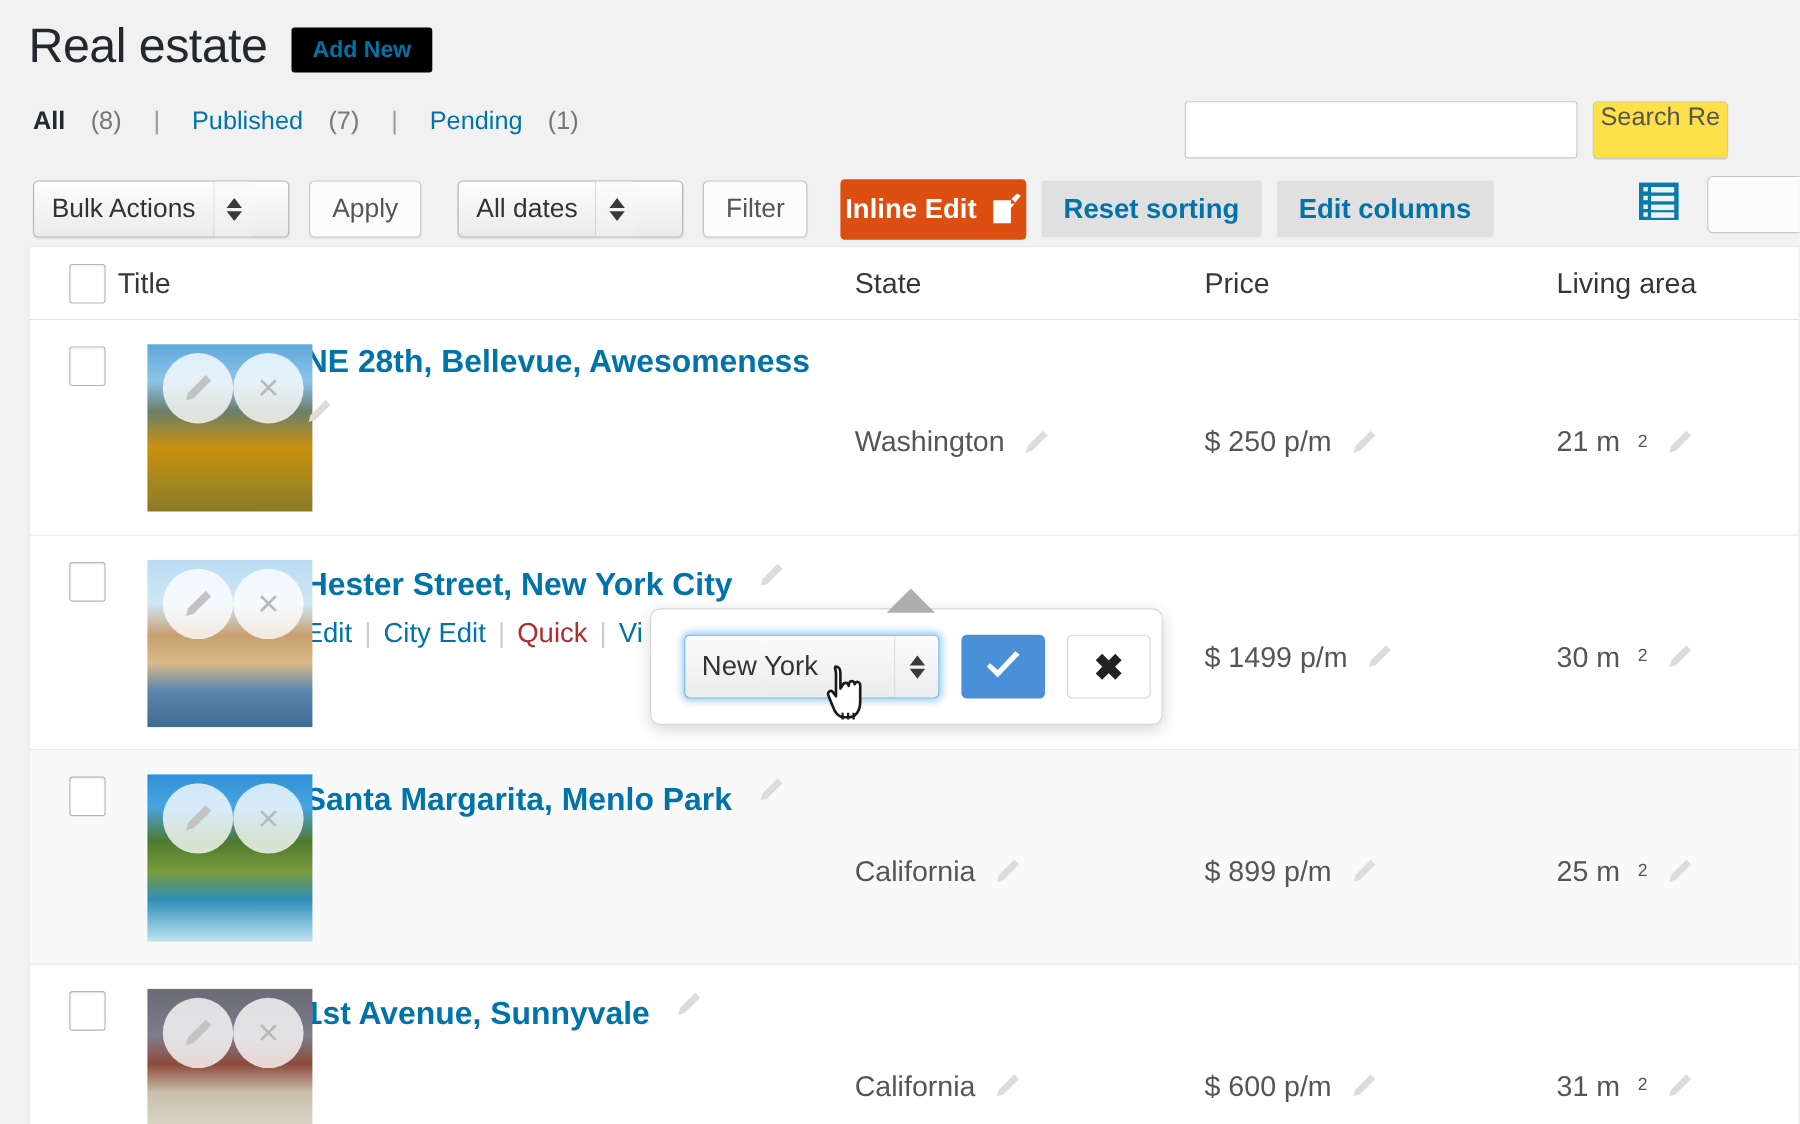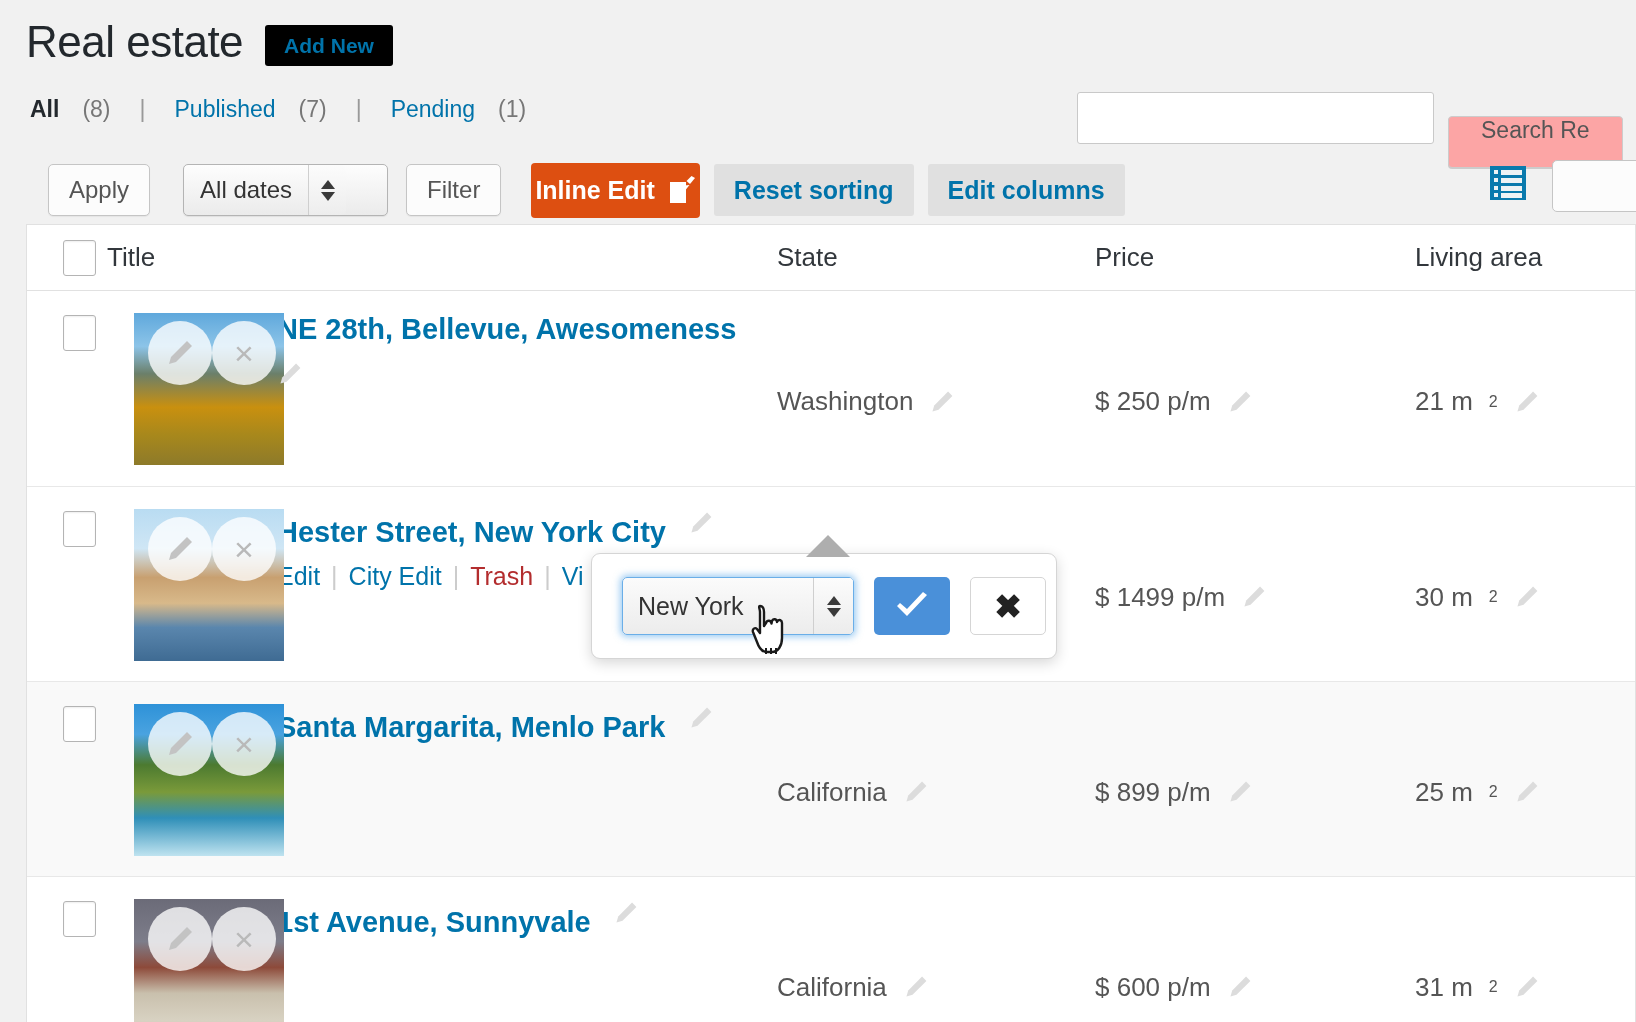--- a/index.html
+++ b/index.html
@@ -39,27 +39,26 @@
     position: absolute; top: 92px; left: 1077px;
     display: flex; align-items: stretch;
   }
   .search-input {
     width: 357px; height: 52px; background: #fff;
     border: 1px solid #c9c9c9; border-radius: 3px;
     font-size: 22px; color: #32373c; padding: 0 12px;
     font-family: "Liberation Sans", sans-serif;
   }
   .search-btn {
-    margin-left: 14px; height: 52px; background: #fca5a5;
+    margin-left: 14px; height: 52px; background: #fde047;
     border: 1px solid #ccc; border-radius: 4px;
-    font-size: 23px; color: #555; padding: 0 32px;
+    font-size: 23px; color: #555; padding: 0 6px;
     white-space: nowrap; cursor: pointer;
     font-family: "Liberation Sans", sans-serif;
     box-shadow: 0 1px 0 #ccc;
-    margin-top: 24px;
   }
 
   
   .toolbar {
     position: absolute; top: 160px; left: 30px; right: 0;
     height: 60px; display: flex; align-items: center;
   }
   .wp-select {
     position: relative; height: 52px; background: linear-gradient(#fdfdfd, #ebebeb);
     border: 1px solid #b4b4b4; border-radius: 5px;
@@ -247,20 +246,27 @@
   <span class="vcount">(1)</span>
 </div>
 
 <div class="search-wrap">
   <input class="search-input" type="text" value="" style="">
   <div class="search-btn">Search Re</div>
 </div>
 
 <div class="toolbar">
 
+  <div class="wp-select" id="bulk-select">
+    <span class="sel-label">Bulk Actions</span>
+    <span class="sel-arrows">
+      <i class="caret-up"></i>
+        <i class="caret-dn"></i>
+    </span>
+  </div>
 
   <div class="btn-plain" id="apply-button">Apply</div>
 
   <div class="wp-select" id="dates-select">
     <span class="sel-label">All dates</span>
     <span class="sel-arrows">
       <i class="caret-up"></i>
         <i class="caret-dn"></i>
     </span>
   </div>
@@ -377,21 +383,21 @@
       <span class="pencil" style="margin-left:18px;">
         <svg width="26" height="28" viewBox="0 0 30 30">
             <path d="M22 3 L27 8 L11 24 L4 26 L6 19 Z" fill="#dcdcdc"></path>
           </svg>
       </span>
       <div class="row-actions">
         <span class="ra">Edit</span>
         <span class="rasep">|</span>
         <span class="ra">City Edit</span>
         <span class="rasep">|</span>
-        <span class="ra trash">Trash</span>
+        <span class="ra trash">Quick</span>
         <span class="rasep">|</span>
         <span class="ra">Vi</span>
       </div>
     </div>
     <div class="col-state cell-val">
       <span>New York</span>
       <span class="pencil-circle">
         <svg width="30" height="30" viewBox="0 0 30 30">
             <path d="M22 3 L27 8 L11 24 L4 26 L6 19 Z" fill="#bdbdbd"></path>
           </svg>

